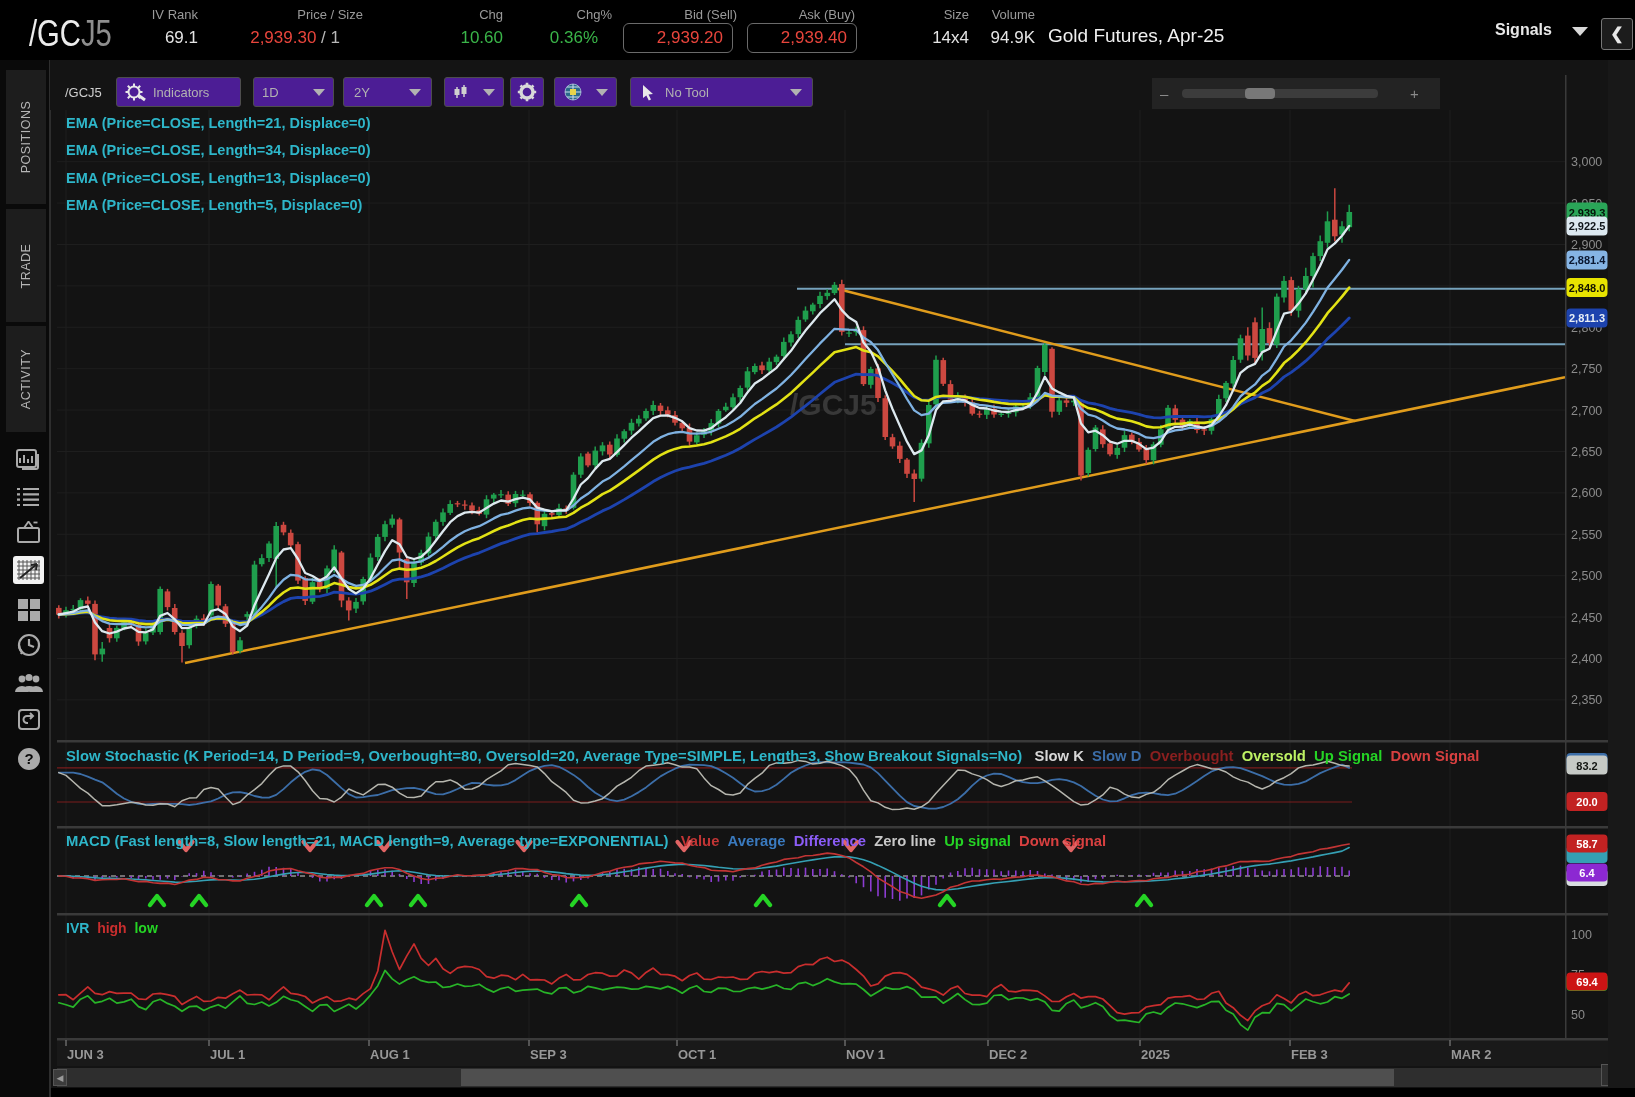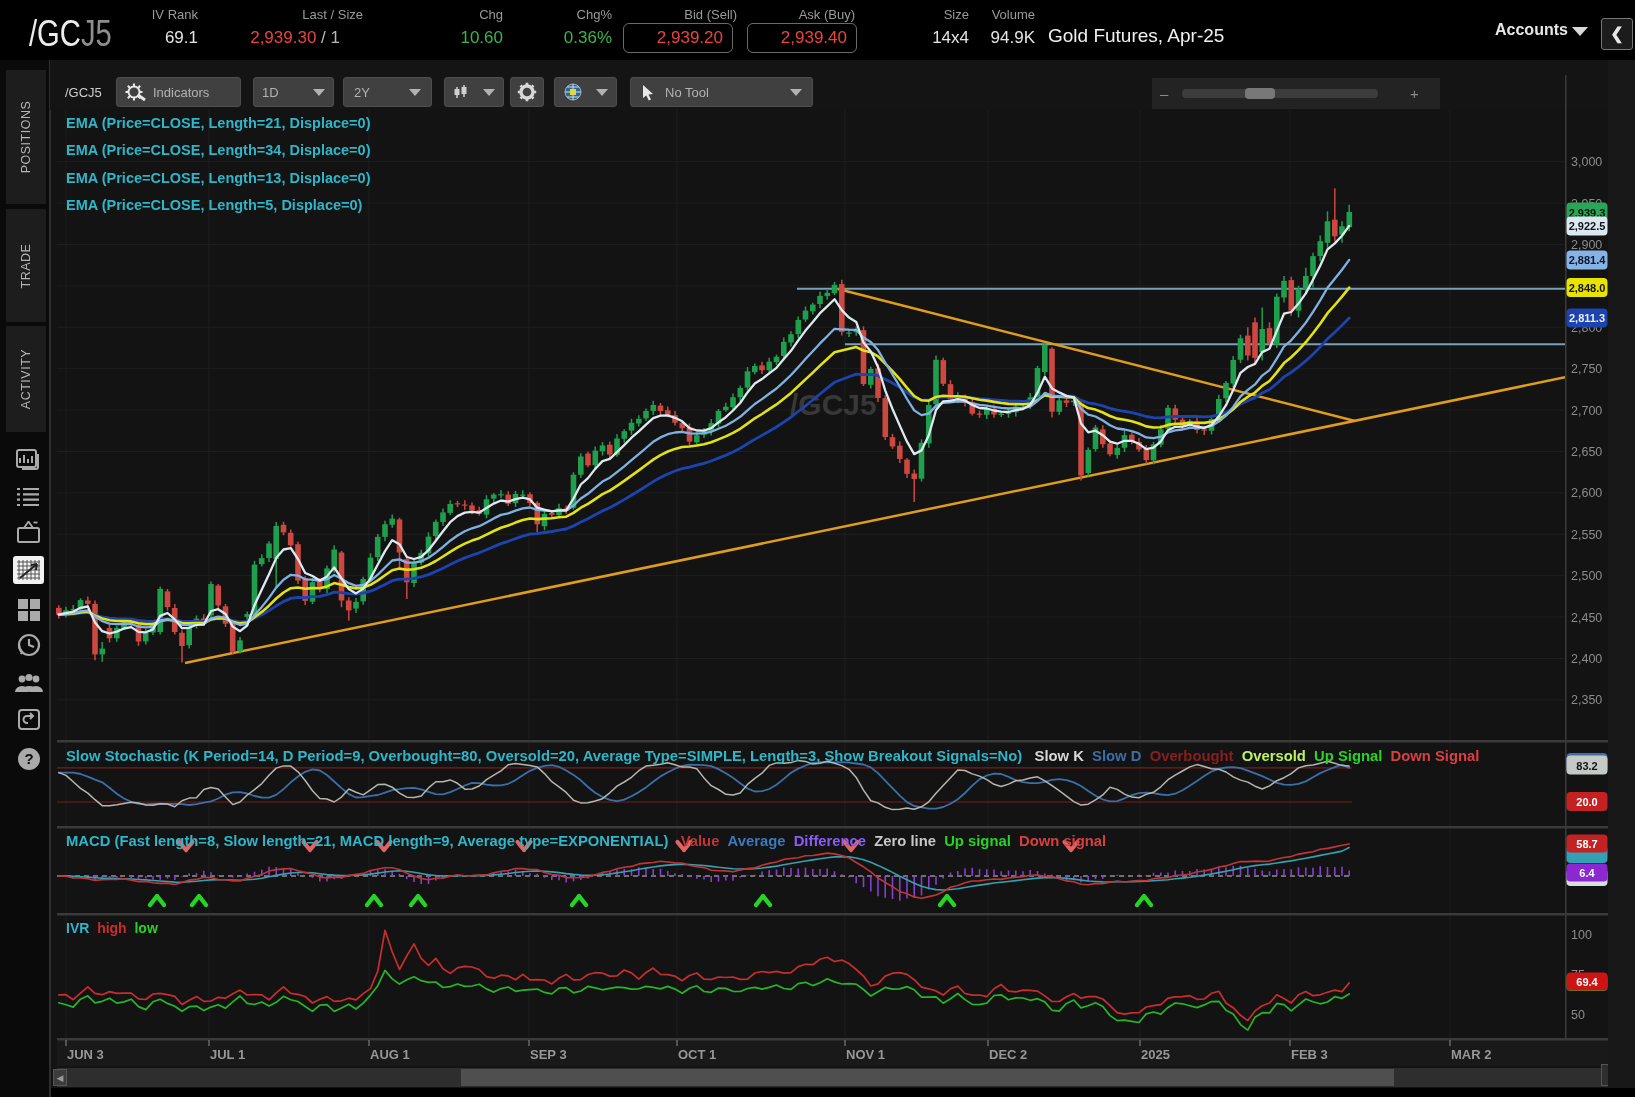--- a/index.html
+++ b/index.html
@@ -7,21 +7,21 @@
 .abs{position:absolute}
 
 .lbl{color:#9a9a9a;font-size:13px}
 .val{color:#e4e4e4;font-size:17px}
 .red{color:#e8453c}.grn{color:#3ab549}
 .qbox{border:1px solid #6a6a6a;border-radius:6px;height:30px;display:flex;align-items:center;justify-content:flex-end;padding-right:9px}
 
 .tab{position:absolute;left:6px;width:40px;background:#1d1d1d;color:#b5b5b5;display:flex;align-items:center;justify-content:center}
 .tab span{transform:rotate(-90deg);white-space:nowrap;font-size:12.5px;letter-spacing:.5px}
 
-.tbtn{position:absolute;top:17px;height:30px;background:#404040;border:1px solid #4d4d4d;border-radius:3px;color:#b2b2b2;font-size:13px;display:flex;align-items:center}
+.tbtn{position:absolute;top:17px;height:30px;background:#4c1d95;border:1px solid #4d4d4d;border-radius:3px;color:#b2b2b2;font-size:13px;display:flex;align-items:center}
 .caret{width:0;height:0;border-left:6px solid transparent;border-right:6px solid transparent;border-top:7px solid #b2b2b2}
 .leg{position:absolute;font-size:14.5px;font-weight:bold;color:#2eb6c9}
 </style></head>
 <body>
 <div id="page">
 
   <div class="abs" style="left:50px;top:60px;width:1585px;height:1037px;background:#131313"></div>
   <div class="abs" style="left:57px;top:1040px;width:1551px;height:26px;background:#191919"></div>
 
   <div class="abs" style="left:57px;top:1068px;width:1551px;height:19px;background:#2e2e2e"></div>
@@ -29,40 +29,40 @@
   <div class="abs" style="left:53px;top:1069px;width:14px;height:17px;background:#3c3c3c;border:1px solid #555;color:#999;font-size:9px;text-align:center;line-height:16px">◀</div>
   <div class="abs" style="left:1601px;top:1064px;width:24px;height:22px;background:#2e2e2e;border:1px solid #555;color:#999;font-size:10px;text-align:center;line-height:21px">▶</div>
   <div class="abs" style="left:0;top:1088px;width:1635px;height:9px;background:#000"></div>
 
   <div class="abs" style="left:1608px;top:60px;width:27px;height:1028px;background:#181818"></div>
 
   <div class="abs" style="left:0;top:0;width:1635px;height:60px;background:#000">
     <div class="abs" style="left:29px;top:13px;font-size:37px;color:#ececec;transform:scaleX(0.79);transform-origin:0 0">/GC<span style="color:#8e8e8e">J5</span></div>
     <div class="abs lbl" style="left:145px;top:7px;width:53px;text-align:right">IV Rank</div>
     <div class="abs val" style="left:145px;top:28px;width:53px;text-align:right">69.1</div>
-    <div class="abs lbl" style="left:246px;top:7px;width:117px;text-align:right">Last / Size</div>
+    <div class="abs lbl" style="left:246px;top:7px;width:117px;text-align:right">Price / Size</div>
     <div class="abs val" style="left:218px;top:28px;width:122px;text-align:right"><span class="red">2,939.30</span> <span style="color:#b8b8b8">/ 1</span></div>
     <div class="abs lbl" style="left:430px;top:7px;width:73px;text-align:right">Chg</div>
     <div class="abs val grn" style="left:430px;top:28px;width:73px;text-align:right">10.60</div>
     <div class="abs lbl" style="left:545px;top:7px;width:67px;text-align:right">Chg%</div>
-    <div class="abs val grn" style="left:545px;top:28px;width:67px;text-align:right">0.36%</div>
+    <div class="abs val grn" style="left:531px;top:28px;width:67px;text-align:right">0.36%</div>
     <div class="abs lbl" style="left:640px;top:7px;width:97px;text-align:right">Bid (Sell)</div>
     <div class="abs qbox" style="left:623px;top:23px;width:110px">
         <span class="val red">2,939.20</span>
       </div>
     <div class="abs lbl" style="left:760px;top:7px;width:95px;text-align:right">Ask (Buy)</div>
     <div class="abs qbox" style="left:747px;top:23px;width:110px">
         <span class="val red">2,939.40</span>
       </div>
     <div class="abs lbl" style="left:900px;top:7px;width:69px;text-align:right">Size</div>
     <div class="abs val" style="left:900px;top:28px;width:69px;text-align:right">14x4</div>
     <div class="abs lbl" style="left:978px;top:7px;width:57px;text-align:right">Volume</div>
     <div class="abs val" style="left:978px;top:28px;width:57px;text-align:right">94.9K</div>
     <div class="abs" style="left:1048px;top:25px;font-size:19px;color:#f0f0f0">Gold Futures, Apr-25</div>
-    <div class="abs" style="left:1495px;top:21px;font-size:16px;font-weight:bold;color:#e8e8e8">Accounts</div>
+    <div class="abs" style="left:1495px;top:21px;font-size:16px;font-weight:bold;color:#e8e8e8">Signals</div>
     <div class="abs" style="left:1572px;top:27px;width:0;height:0;border-left:8px solid transparent;border-right:8px solid transparent;border-top:9px solid #d8d8d8"></div>
     <div class="abs" style="left:1601px;top:18px;width:32px;height:32px;background:#1c1c1c;border:1px solid #777;border-radius:3px;color:#e8e8e8;font-size:16px;font-weight:bold;text-align:center;line-height:30px">❮</div>
   </div>
 
   <div class="abs" style="left:0;top:60px;width:50px;height:1037px;background:#0a0a0a">
     <div class="tab" style="top:10px;height:134px">
         <span>POSITIONS</span>
       </div>
     <div class="tab" style="top:149px;height:113px">
         <span>TRADE</span>

